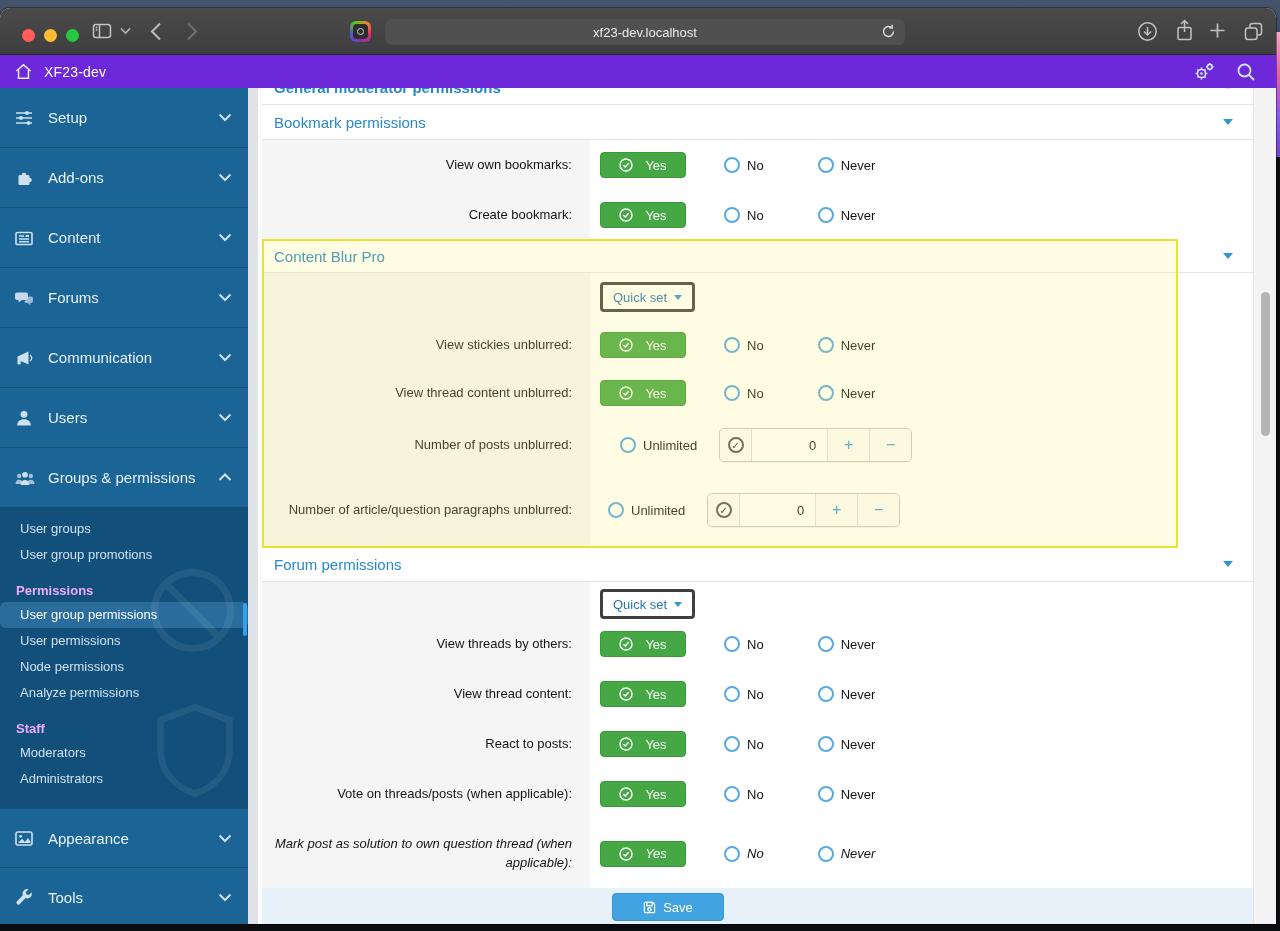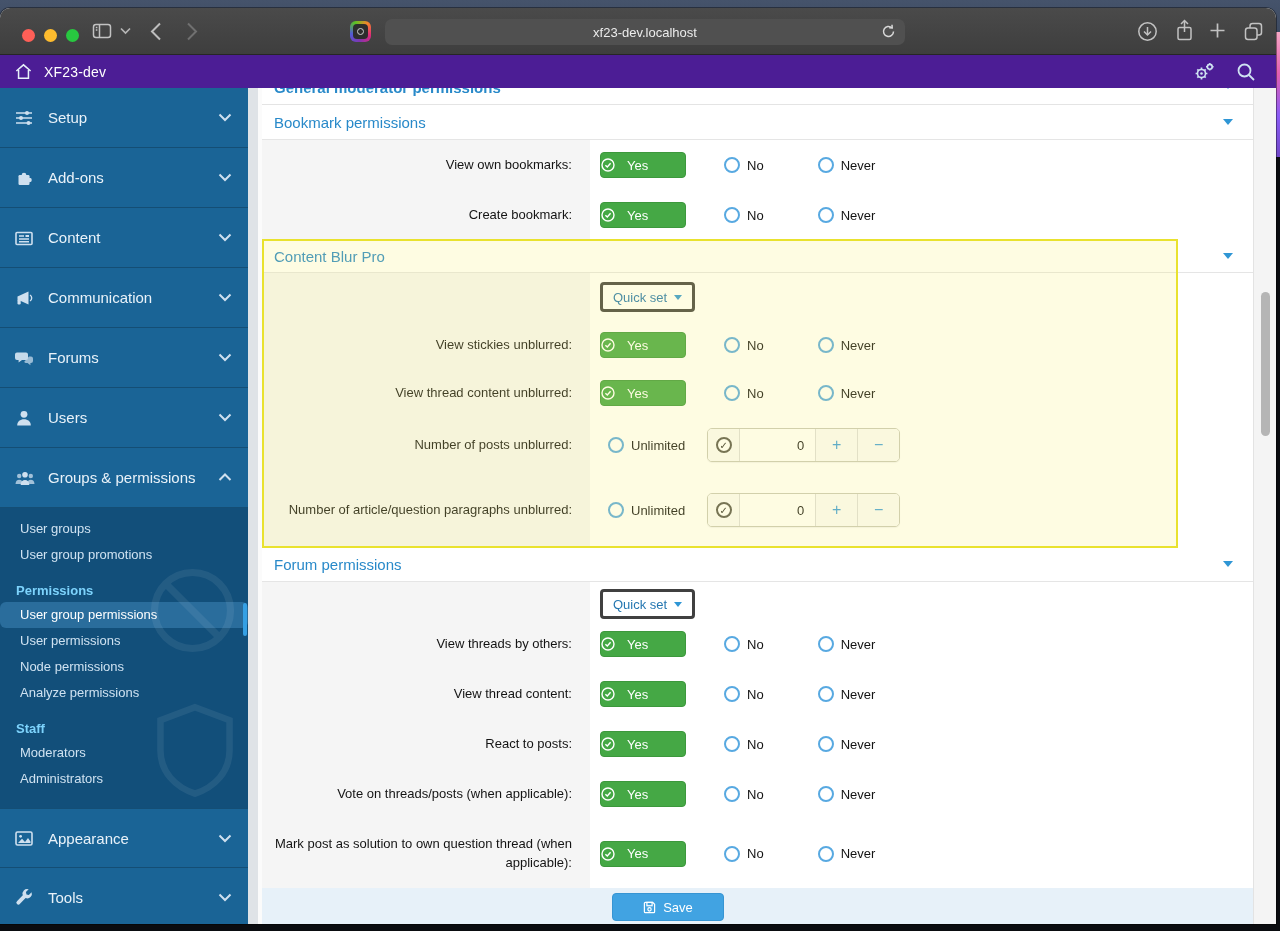--- a/index.html
+++ b/index.html
@@ -31,21 +31,21 @@
             justify-content:center; color:#ececec; font-size:13px; }
   .urlbar .reload { position:absolute; right:9px; top:5px; }
   .ext-icon { position:absolute; left:350px; top:13px; width:21px; height:21px; border-radius:6px;
               background:conic-gradient(from 40deg,#f58529,#dd2a7b,#8134af,#515bd4,#58c322,#f58529);
               display:flex; align-items:center; justify-content:center; }
   .ext-icon .inner { width:15px; height:15px; border-radius:4px; background:#2d2d2d;
                      display:flex; align-items:center; justify-content:center; }
   .ext-icon .lens { width:7px; height:7px; border-radius:50%; border:1.5px solid #cfcfcf; }
 
   
-  .admin-header { position:relative; z-index:20; height:33px; background:#4c1d95;
+  .admin-header { position:relative; z-index:20; height:33px; background:#6d28d9;
                   display:flex; align-items:center; color:#fff; }
   .admin-title { margin-left:44px; font-size:14px; color:#fff; letter-spacing:.2px; }
   .home-btn { position:absolute; left:14px; top:7px; }
   .gear-btn { position:absolute; left:1192px; top:6px; }
   .search-btn { position:absolute; left:1236px; top:7px; }
 
   
   .page { position:relative; height:838px; background:#fff; display:flex; }
 
   
@@ -54,21 +54,21 @@
                border-bottom:1px solid rgba(0,0,0,.22); color:#e9f2f9; font-size:15px;
                cursor:pointer; position:relative; }
   .side-item .ic { width:24px; margin-right:10px; display:flex; }
   .side-item .chev { position:absolute; right:16px; }
   .side-item.h58 { height:58px; border-bottom:none;text-align:right; }
   .submenu { background:#124f7a; padding:8px 0 16px 0; position:relative; }
   .sub-item { height:26px; line-height:26px; padding-left:20px; font-size:13px;
               color:#cfe2f1; cursor:pointer; }
   .sub-item.selected { background:#2a6d9c; color:#fff;border-radius:6px; }
   .sub-head { height:22px; line-height:22px; padding-left:16px; font-size:13px;
-              font-weight:bold; color:#7dd3fc; margin-top:12px; }
+              font-weight:bold; color:#f0abfc; margin-top:12px; }
   .side-thumb { position:absolute; right:1px; top:95px; width:4px; height:33px;
                 background:#35a0e4; border-radius:2px; }
   .watermark { position:absolute; opacity:.07; }
 
   .side-scroll-strip { width:10px; background:#dfe3e7; flex:none; }
   .side-gap { width:4px; background:#fbfbfb; flex:none; }
 
   
   .content { position:relative; width:991px; flex:none; background:#fff; font-size:13px; color:#141414; }
   .sec-head { position:relative; display:flex; align-items:center; padding-left:12px;
@@ -80,21 +80,21 @@
   .cut-head .txt { position:absolute; top:-9px; left:12px; font-size:15px; font-weight:bold; color:#2889c9; }
   .cut-head .sec-caret { top:-2px; }
 
   .sec-body { display:flex; flex-direction:column; }
   .row { display:flex; }
   .label-cell { width:328px; flex:none; background:#f5f5f5; display:flex; align-items:center;
                 justify-content:flex-end; text-align:right; padding-right:18px; line-height:1.45; }
   .ctrl-cell { flex:1; display:flex; align-items:center; padding-left:10px; }
 
   .yes-btn { width:86px; height:26px; background:#45a845; border:1px solid #3c983c; border-radius:4px;
-             color:#fff; display:flex; align-items:center; gap:12px;
+             color:#fff; display:flex; align-items:center; justify-content:center; gap:12px;
              font-size:13px; cursor:pointer; }
   .radio { width:16px; height:16px; border:2px solid #58a9e1; border-radius:50%; background:#fff;
            flex:none; cursor:pointer; }
   .opt { display:flex; align-items:center; gap:7px; }
   .opt-no { margin-left:38px; }
   .opt-never { margin-left:54px; }
 
   .quickset { height:30px; padding:0 10px; background:#fff; border:3px solid #404040; border-radius:4px;
               color:#2577b1; font-size:13px; display:inline-flex; align-items:center; gap:7px; cursor:pointer; }
   .qs-caret { width:0; height:0; border-left:4px solid transparent; border-right:4px solid transparent;
@@ -296,40 +296,40 @@
         <span>Content</span>
         <span class="chev">
           <svg width="14" height="9" viewBox="0 0 14 9" fill="none" stroke="#cfe0ef" stroke-width="2">
               <polyline points="1.5,1.5 7,7 12.5,1.5"></polyline>
             </svg>
           </span>
       </div>
       <div class="side-item">
         <span class="ic">
           <svg width="20" height="20" viewBox="0 0 20 20" fill="#cfe0ef">
+            <path d="M3 4.5h9a2 2 0 0 1 2 2v3.5a2 2 0 0 1-2 2H8l-3.4 2.6V12H3a2 2 0 0 1-2-2V6.5a2 2 0 0 1 2-2z" opacity=".95"></path>
+            <path d="M15 8.5h2a2 2 0 0 1 2 2v2.5a2 2 0 0 1-2 2h-.6v2.2L13.6 15H12a2 2 0 0 1-1.8-1.2" opacity=".7"></path>
+          </svg>
+          </span>
+        <span>Forums</span>
+        <span class="chev">
+          <svg width="14" height="9" viewBox="0 0 14 9" fill="none" stroke="#cfe0ef" stroke-width="2">
+              <polyline points="1.5,1.5 7,7 12.5,1.5"></polyline>
+            </svg>
+          </span>
+      </div>
+      <div class="side-item">
+        <span class="ic">
+          <svg width="20" height="20" viewBox="0 0 20 20" fill="#cfe0ef">
             <path d="M3.5 8.5 L14.5 3.5 V16.5 L3.5 11.5 Z"></path>
               <rect x="3.5" y="11" width="3.2" height="5.5" rx="1.2"></rect>
             <path d="M16 7 a3.5 3.5 0 0 1 0 6" fill="none" stroke="#cfe0ef" stroke-width="1.4"></path>
           </svg>
           </span>
         <span>Communication</span>
-        <span class="chev">
-          <svg width="14" height="9" viewBox="0 0 14 9" fill="none" stroke="#cfe0ef" stroke-width="2">
-              <polyline points="1.5,1.5 7,7 12.5,1.5"></polyline>
-            </svg>
-          </span>
-      </div>
-      <div class="side-item">
-        <span class="ic">
-          <svg width="20" height="20" viewBox="0 0 20 20" fill="#cfe0ef">
-            <path d="M3 4.5h9a2 2 0 0 1 2 2v3.5a2 2 0 0 1-2 2H8l-3.4 2.6V12H3a2 2 0 0 1-2-2V6.5a2 2 0 0 1 2-2z" opacity=".95"></path>
-            <path d="M15 8.5h2a2 2 0 0 1 2 2v2.5a2 2 0 0 1-2 2h-.6v2.2L13.6 15H12a2 2 0 0 1-1.8-1.2" opacity=".7"></path>
-          </svg>
-          </span>
-        <span>Forums</span>
         <span class="chev">
           <svg width="14" height="9" viewBox="0 0 14 9" fill="none" stroke="#cfe0ef" stroke-width="2">
               <polyline points="1.5,1.5 7,7 12.5,1.5"></polyline>
             </svg>
           </span>
       </div>
       <div class="side-item">
         <span class="ic">
           <svg width="20" height="20" viewBox="0 0 20 20" fill="#cfe0ef">
             <circle cx="10" cy="6.3" r="3.4"></circle>
@@ -521,21 +521,21 @@
             <span class="opt opt-no">
                 <span class="radio"></span>
                 <span>No</span>
               </span>
             <span class="opt opt-never">
                 <span class="radio"></span>
                 <span>Never</span>
               </span>
           </div>
         </div>
-        <div class="row" style="height:56px;">
+        <div class="row" style="height:56px;gap:12px;">
           <div class="label-cell">Number of posts unblurred:</div>
           <div class="ctrl-cell">
             <span class="opt" style="margin-left:8px;">
                 <span class="radio"></span>
                 <span>Unlimited</span>
               </span>
             <span class="num-group">
               <span class="num-radio-cell">
                   <span class="radio-checked">✓</span>
                 </span>
@@ -651,21 +651,21 @@
             <span class="opt opt-no">
                 <span class="radio"></span>
                 <span>No</span>
               </span>
             <span class="opt opt-never">
                 <span class="radio"></span>
                 <span>Never</span>
               </span>
           </div>
         </div>
-        <div class="row" style="height:69px;">
+        <div class="row" style="height:69px;font-style:italic;">
           <div class="label-cell">Mark post as solution to own question thread (when applicable):</div>
           <div class="ctrl-cell">
             <span class="yes-btn">
               <svg width="14" height="14" viewBox="0 0 14 14" fill="none" stroke="#fff" stroke-width="1.4">
                   <circle cx="7" cy="7" r="6"></circle>
                   <polyline points="4.4,7.2 6.3,9 9.6,5.2"></polyline>
                 </svg>
               <span>Yes</span>
               </span>
             <span class="opt opt-no">

